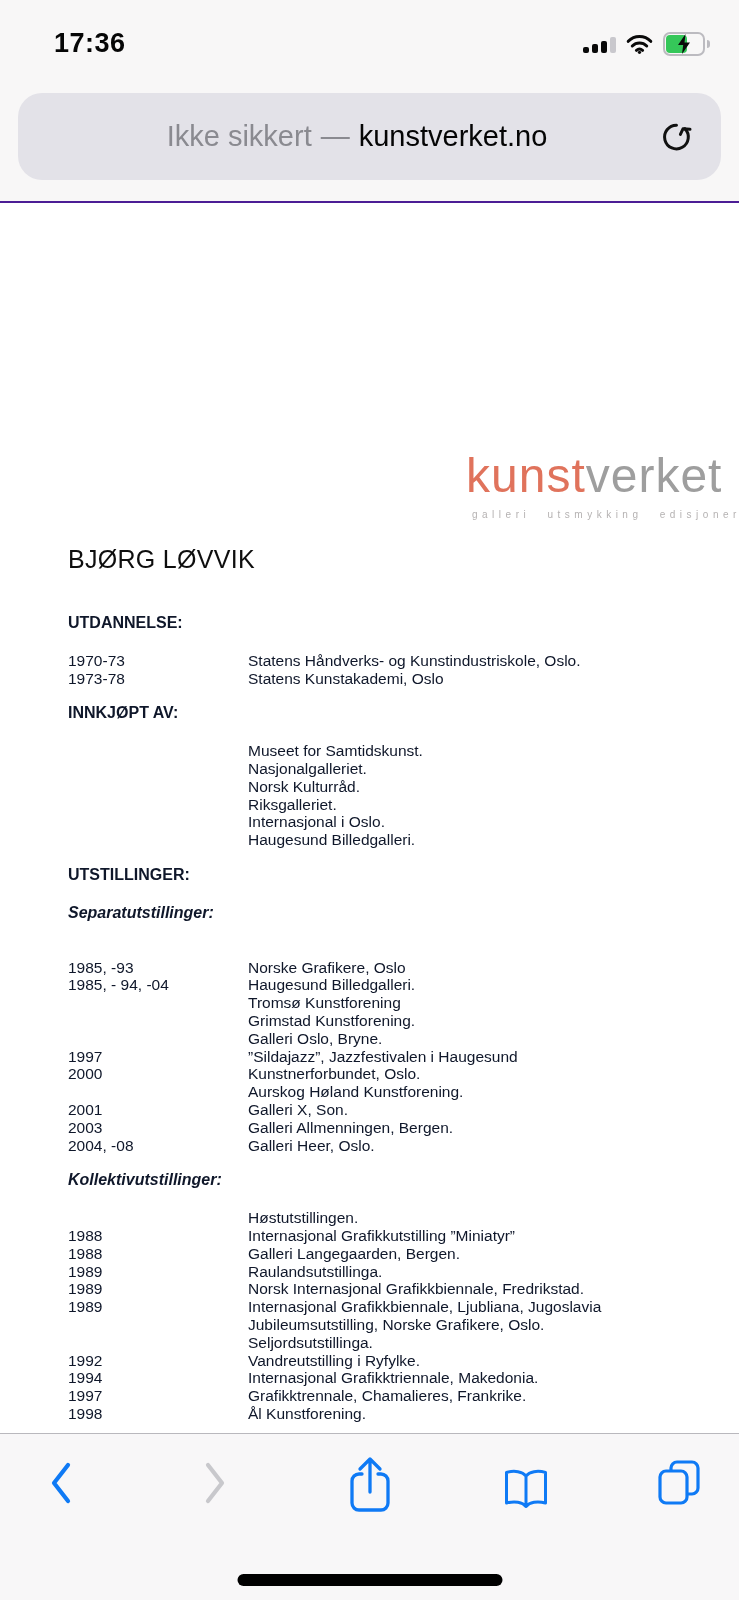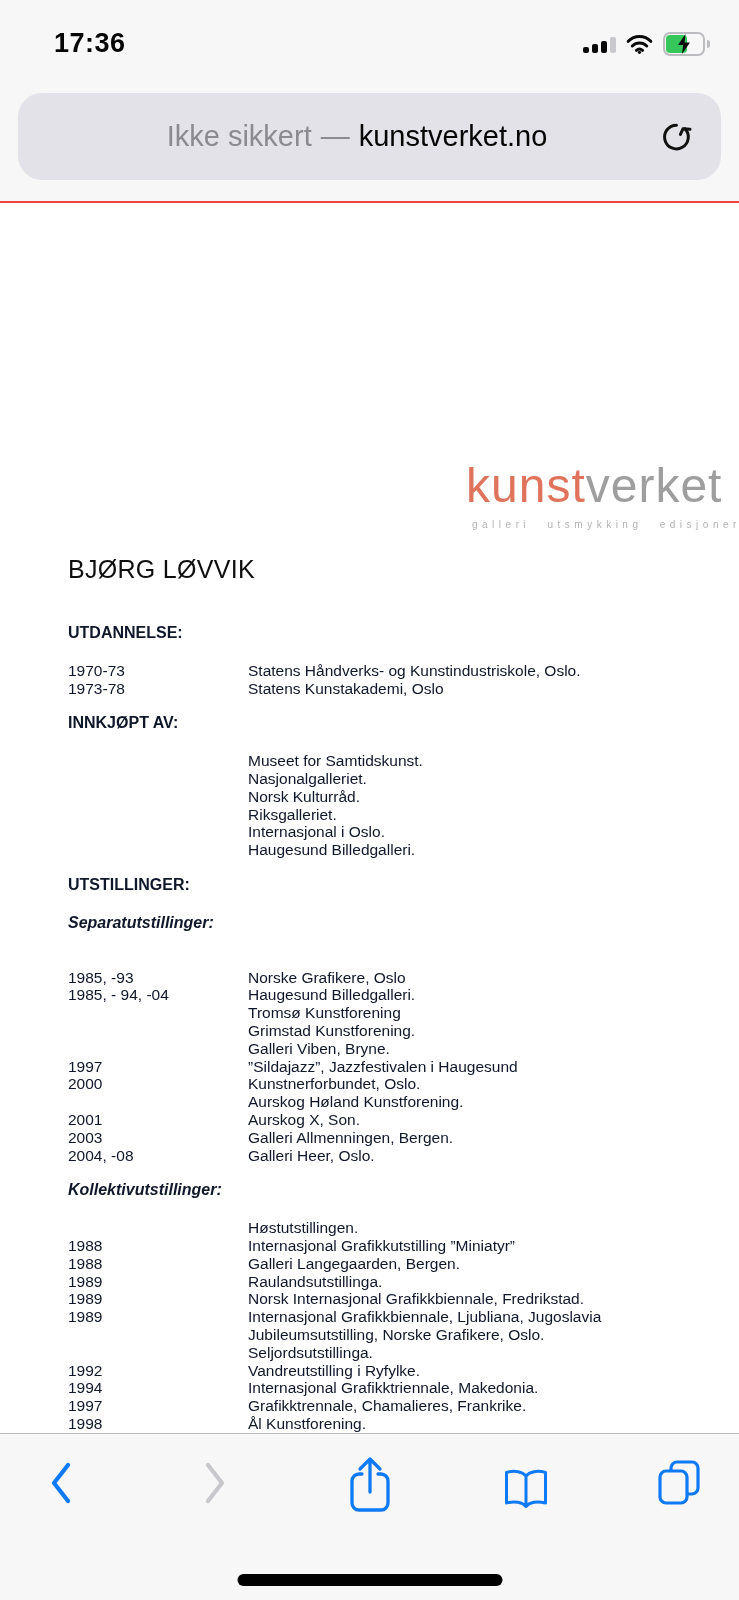--- a/index.html
+++ b/index.html
@@ -4,21 +4,21 @@
 <style>
   html,body{margin:0;padding:0;}
   body{
     width:739px;height:1600px;position:relative;overflow:hidden;
     background:#ffffff;font-family:"Liberation Sans",sans-serif;
     -webkit-user-select:none;
   }
   
   .chrome-top{
     position:absolute;top:0;left:0;right:0;height:201px;
-    background:#f8f7f7;border-bottom:2px solid #ef4444;
+    background:#f8f7f7;border-bottom:2px solid #4c1d95;
   }
   .time{
     position:absolute;left:54px;top:28px;
     font-size:27px;font-weight:700;letter-spacing:.5px;color:#060606;
   }
   .status-icons{
     position:absolute;right:26px;top:31px;
     display:flex;align-items:center;gap:10px;height:26px;
   }
   .sig{display:flex;align-items:flex-end;gap:3px;height:17px;}
@@ -43,21 +43,21 @@
     background:#e3e2e8;border-radius:24px;
     display:flex;align-items:center;justify-content:center;
     padding-right:56px;padding-left:31px;box-sizing:border-box;
     font-size:29px;white-space:nowrap;
   }
   .addr-secure{color:#8a8a90;}
   .addr-sep{color:#8a8a90;margin:0 9px;}
   .addr-domain{color:#050505;}
   .reload-btn{position:absolute;right:28px;top:50%;transform:translateY(-50%);line-height:0;}
   
-  .content{position:absolute;top:218px;left:0;right:0;height:1230px;background:#fff;overflow:hidden;padding-left:40px;}
+  .content{position:absolute;top:208px;left:0;right:0;height:1230px;background:#fff;overflow:hidden;padding-left:40px;}
   .logo{position:absolute;top:244px;left:466px;font-size:48px;line-height:48px;
         font-weight:300;letter-spacing:1px;white-space:nowrap;}
   .logo-tagline{
     position:absolute;top:301px;left:472px;font-size:10px;color:#b5b2b2;
     letter-spacing:4.5px;word-spacing:10px;white-space:nowrap;font-weight:300;
   }
   .page-title{
     position:absolute;top:337px;left:68px;
     font-size:25px;font-weight:400;color:#0e0e0e;letter-spacing:.3px;
   }
@@ -194,37 +194,37 @@
           <div class="row">
             <span class="year"></span>
             <span class="desc">Tromsø Kunstforening</span>
           </div>
           <div class="row">
             <span class="year"></span>
             <span class="desc">Grimstad Kunstforening.</span>
           </div>
           <div class="row">
             <span class="year"></span>
-            <span class="desc">Galleri Viben, Bryne.</span>
+            <span class="desc">Galleri Oslo, Bryne.</span>
           </div>
           <div class="row">
             <span class="year">1997</span>
             <span class="desc">”Sildajazz”, Jazzfestivalen i Haugesund</span>
           </div>
           <div class="row">
             <span class="year">2000</span>
             <span class="desc">Kunstnerforbundet, Oslo.</span>
           </div>
           <div class="row">
             <span class="year"></span>
             <span class="desc">Aurskog Høland Kunstforening.</span>
           </div>
           <div class="row">
             <span class="year">2001</span>
-            <span class="desc">Aurskog X, Son.</span>
+            <span class="desc">Galleri X, Son.</span>
           </div>
           <div class="row">
             <span class="year">2003</span>
             <span class="desc">Galleri Allmenningen, Bergen.</span>
           </div>
           <div class="row">
             <span class="year">2004, -08</span>
             <span class="desc">Galleri Heer, Oslo.</span>
           </div>
         </div>

